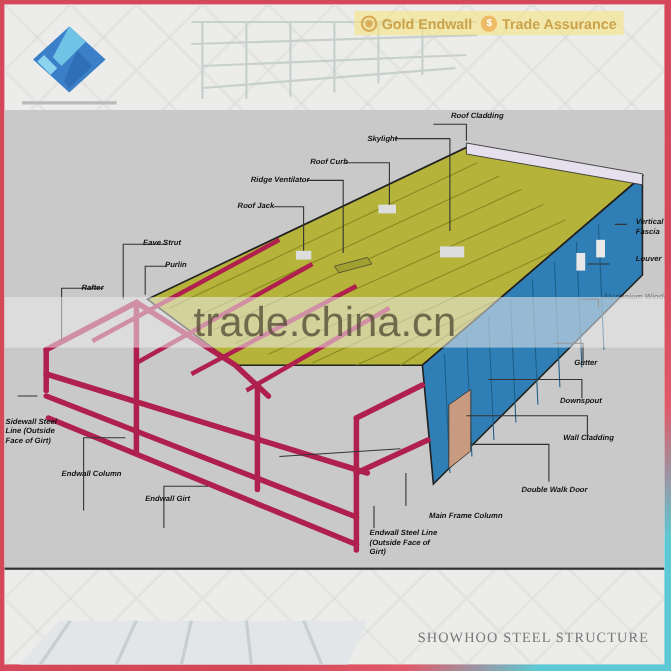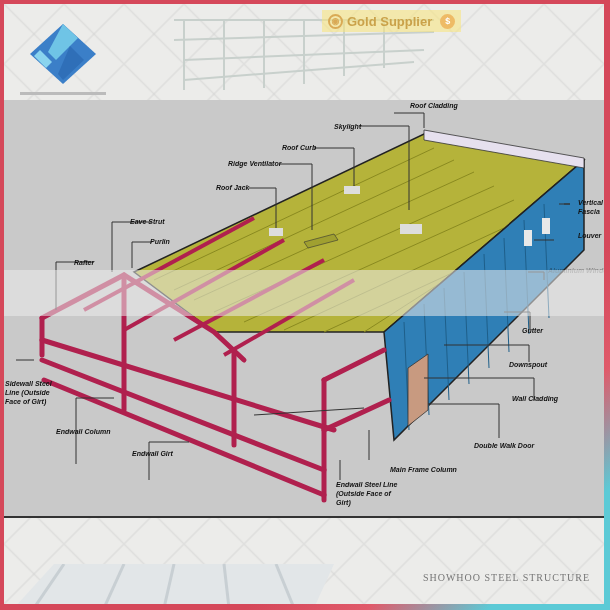--- a/index.html
+++ b/index.html
@@ -18,21 +18,21 @@
 #logo-bar{position:absolute;left:16px;top:88px;width:86px;height:3px;background:#bbb}
 #badges{position:absolute;left:318px;top:6px;height:22px;display:flex;align-items:center;gap:8px;
   background:rgba(250,230,120,.55);padding:0 6px;font-family:"Liberation Sans",sans-serif;font-weight:bold;font-size:13px;color:#caa24a}
 .badge{display:flex;align-items:center;gap:4px}
 .badge-ico{width:15px;height:15px;border-radius:50%;border:2px solid #d9aa55;display:flex;align-items:center;justify-content:center;font-size:9px;color:#d9aa55;font-weight:bold}
 .badge-ico.s{background:#eebb66;color:#fff;border-color:#eebb66}
 #diagram{position:absolute;left:0;top:96px;width:600px;height:418px;background:#c9c9c9;border-bottom:2px solid #333}
 .lbl{position:absolute;font-family:"Liberation Sans",sans-serif;font-style:italic;font-weight:bold;font-size:7px;color:#111;line-height:9px;white-space:nowrap}
 #watermark{position:absolute;left:0;top:266px;width:600px;height:46px;background:rgba(235,235,235,.55);}
 #wm-text{position:absolute;left:172px;top:268px;font-family:"Liberation Sans",sans-serif;font-size:38px;color:rgba(80,70,50,.75);letter-spacing:0px}
-#footer-text{position:absolute;right:14px;top:568px;font-family:"Liberation Serif",serif;font-size:10px;color:#777;letter-spacing:1px}
+#footer-text{position:absolute;right:14px;top:568px;font-family:"Liberation Serif",serif;font-size:13px;color:#777;letter-spacing:1px}
 </style>
 </head>
 <body>
 
 <div id="frame">
 <div id="card">
 
   <div id="header">
     <svg id="logo" viewBox="0 0 90 80">
       <polygon points="45,8 78,38 45,68 12,38" fill="#3b7fc8"></polygon>
@@ -51,24 +51,25 @@
             <line x1="140" y1="10" x2="140" y2="74"></line>
         <line x1="180" y1="10" x2="180" y2="66"></line>
             <line x1="220" y1="10" x2="220" y2="58"></line>
         <line x1="20" y1="50" x2="260" y2="40"></line>
             <line x1="20" y1="70" x2="250" y2="52"></line>
       </g>
     </svg>
     <div id="badges">
       <div class="badge">
         <span class="badge-ico">◉</span>
-        <span>Gold Supplier</span>
+        <span>Gold Endwall</span>
       </div>
       <div class="badge">
         <span class="badge-ico s">$</span>
+        <span>Trade Assurance</span>
       </div>
     </div>
   </div>
 
   <div id="diagram">
     <svg width="600" height="418" style="position:absolute;left:0;top:0">
 
       <polygon points="130,172 420,34 580,60 380,232 210,232" fill="#b5b33a" stroke="#222" stroke-width="1.5"></polygon>
       <g stroke="#8a8a20" stroke-width="1">
         <line x1="150" y1="180" x2="430" y2="48"></line>
@@ -160,20 +161,21 @@
     <div class="lbl" style="left:508px;top:294px">Wall Cladding</div>
     <div class="lbl" style="left:470px;top:341px">Double Walk Door</div>
     <div class="lbl" style="left:386px;top:365px">Main Frame Column</div>
     <div class="lbl" style="left:332px;top:380px;white-space:normal;width:70px">Endwall Steel Line (Outside Face of Girt)</div>
     <div class="lbl" style="left:128px;top:349px">Endwall Girt</div>
     <div class="lbl" style="left:52px;top:327px">Endwall Column</div>
     <div class="lbl" style="left:1px;top:279px;white-space:normal;width:50px">Sidewall Steel Line (Outside Face of Girt)</div>
   </div>
 
   <div id="watermark"></div>
+  <div id="wm-text">trade.china.cn</div>
 
   <svg style="position:absolute;left:10px;top:560px" width="320" height="44">
     <polygon points="0,44 40,0 320,0 300,44" fill="#e2e6e8"></polygon>
     <g stroke="#c8cfd3" stroke-width="3">
       <line x1="50" y1="0" x2="20" y2="44"></line>
           <line x1="110" y1="0" x2="90" y2="44"></line>
       <line x1="160" y1="0" x2="150" y2="44"></line>
           <line x1="210" y1="0" x2="215" y2="44"></line>
       <line x1="262" y1="0" x2="280" y2="44"></line>
     </g>

